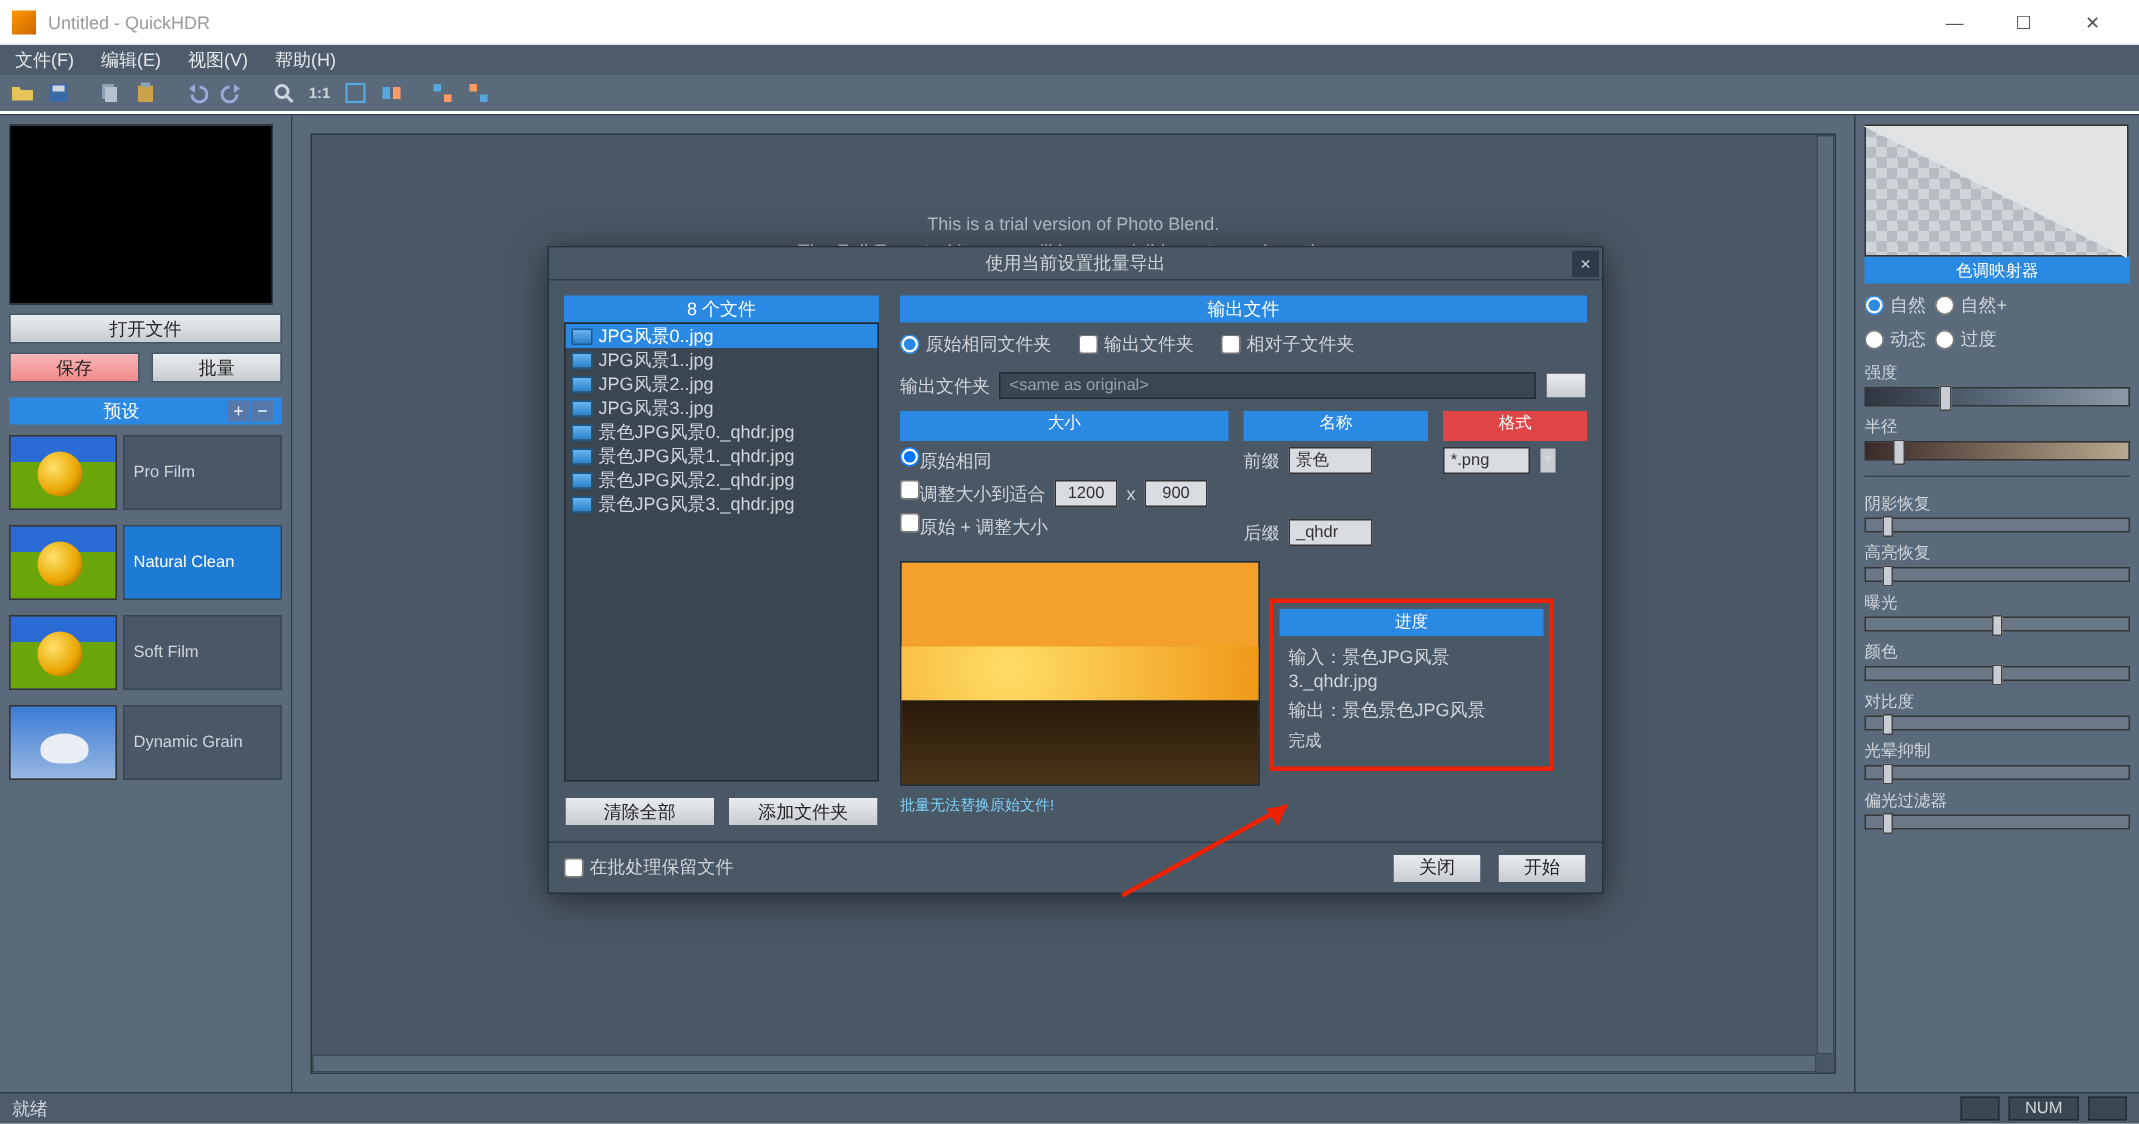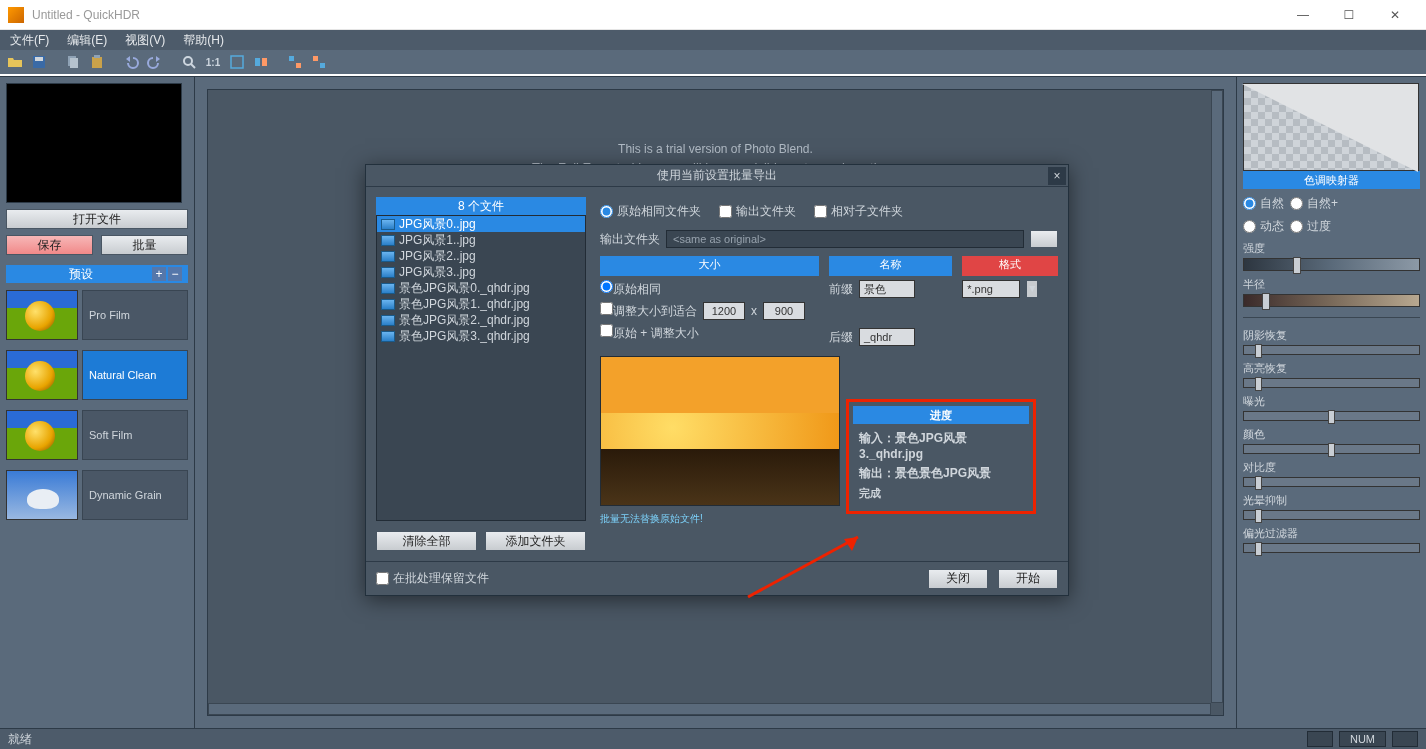--- a/index.html
+++ b/index.html
@@ -93,21 +93,21 @@
 .colHead.fmt { background:#e04545; }
 .szRow { display:flex; align-items:center; gap:6px; margin:4px 0; color:#d0d6dc; font-size:12px; }
 .szRow .num { width:42px; height:18px; background:#d9dce0; border:1px solid #333; color:#333; text-align:center; line-height:16px; font-size:11px; }
 .szRow .txt { width:56px; height:18px; background:#d9dce0; border:1px solid #333; color:#333; padding:0 4px; line-height:16px; font-size:11px; }
 .szRow .sel { width:58px; height:18px; background:#d9dce0; border:1px solid #333; color:#333; padding:0 4px; line-height:16px; font-size:11px; }
 
 .prevbox { width:240px; height:150px; border:1px solid #222c36; background:linear-gradient(#f3a12a 0 40%,#1a4a6a 60%,#0a2a3a); position:relative; margin-top:6px; }
 .prevbox::before { content:""; position:absolute; left:0; right:0; top:38%; height:24%; background:radial-gradient(circle at 30% 40%,#ffdd66,#f09818); }
 .prevbox::after { content:""; position:absolute; left:0; right:0; bottom:0; height:38%; background:linear-gradient(#2a1a0a,#4a3418); }
 
-.progress { position:absolute; right:22px; top:202px; width:190px; border:3px solid #e20; background:#4a5764; padding-bottom:8px;font-weight:bold; }
+.progress { position:absolute; right:22px; top:202px; width:190px; border:3px solid #e20; background:#4a5764; padding-bottom:8px; }
 .progress .ph { height:18px; background:#2a89e3; color:#fff; text-align:center; line-height:18px; font-size:11px; margin:4px; }
 .progress .pl { color:#d0d6dc; font-size:11px; padding:2px 10px; }
 .arrow { position:absolute; right:180px; top:330px; width:140px; height:80px; pointer-events:none; }
 
 .warn { color:#7dd3fc; font-size:10px; margin-top:6px; }
 
 .dlg-foot { height:34px; border-top:1px solid #2d3a47; display:flex; align-items:center; padding:0 10px; gap:10px; }
 .dlg-foot .chk { color:#d0d6dc; font-size:12px; display:flex; align-items:center; gap:4px; flex:1; }
 .dlg-foot .fbtn { width:60px; height:20px; background:linear-gradient(#e9ecef,#c8ccd0); border:1px solid #495663; display:flex; align-items:center; justify-content:center; font-size:12px; color:#222; }
 
@@ -356,20 +356,21 @@
             <span class="ic"></span>
             <span>景色JPG风景3._qhdr.jpg</span>
           </div>
       </div>
       <div class="btns">
         <div class="dbtn">清除全部</div>
         <div class="dbtn">添加文件夹</div>
       </div>
     </div>
     <div class="dlg-right" style="position:relative">
+      <div class="outHead">输出文件</div>
       <div class="outRow">
         <label>
             <input type="radio" checked="" style="">
             <span>原始相同文件夹</span>
           </label>
         <label>
             <input type="checkbox" style="">
             <span>输出文件夹</span>
           </label>
         <label>

